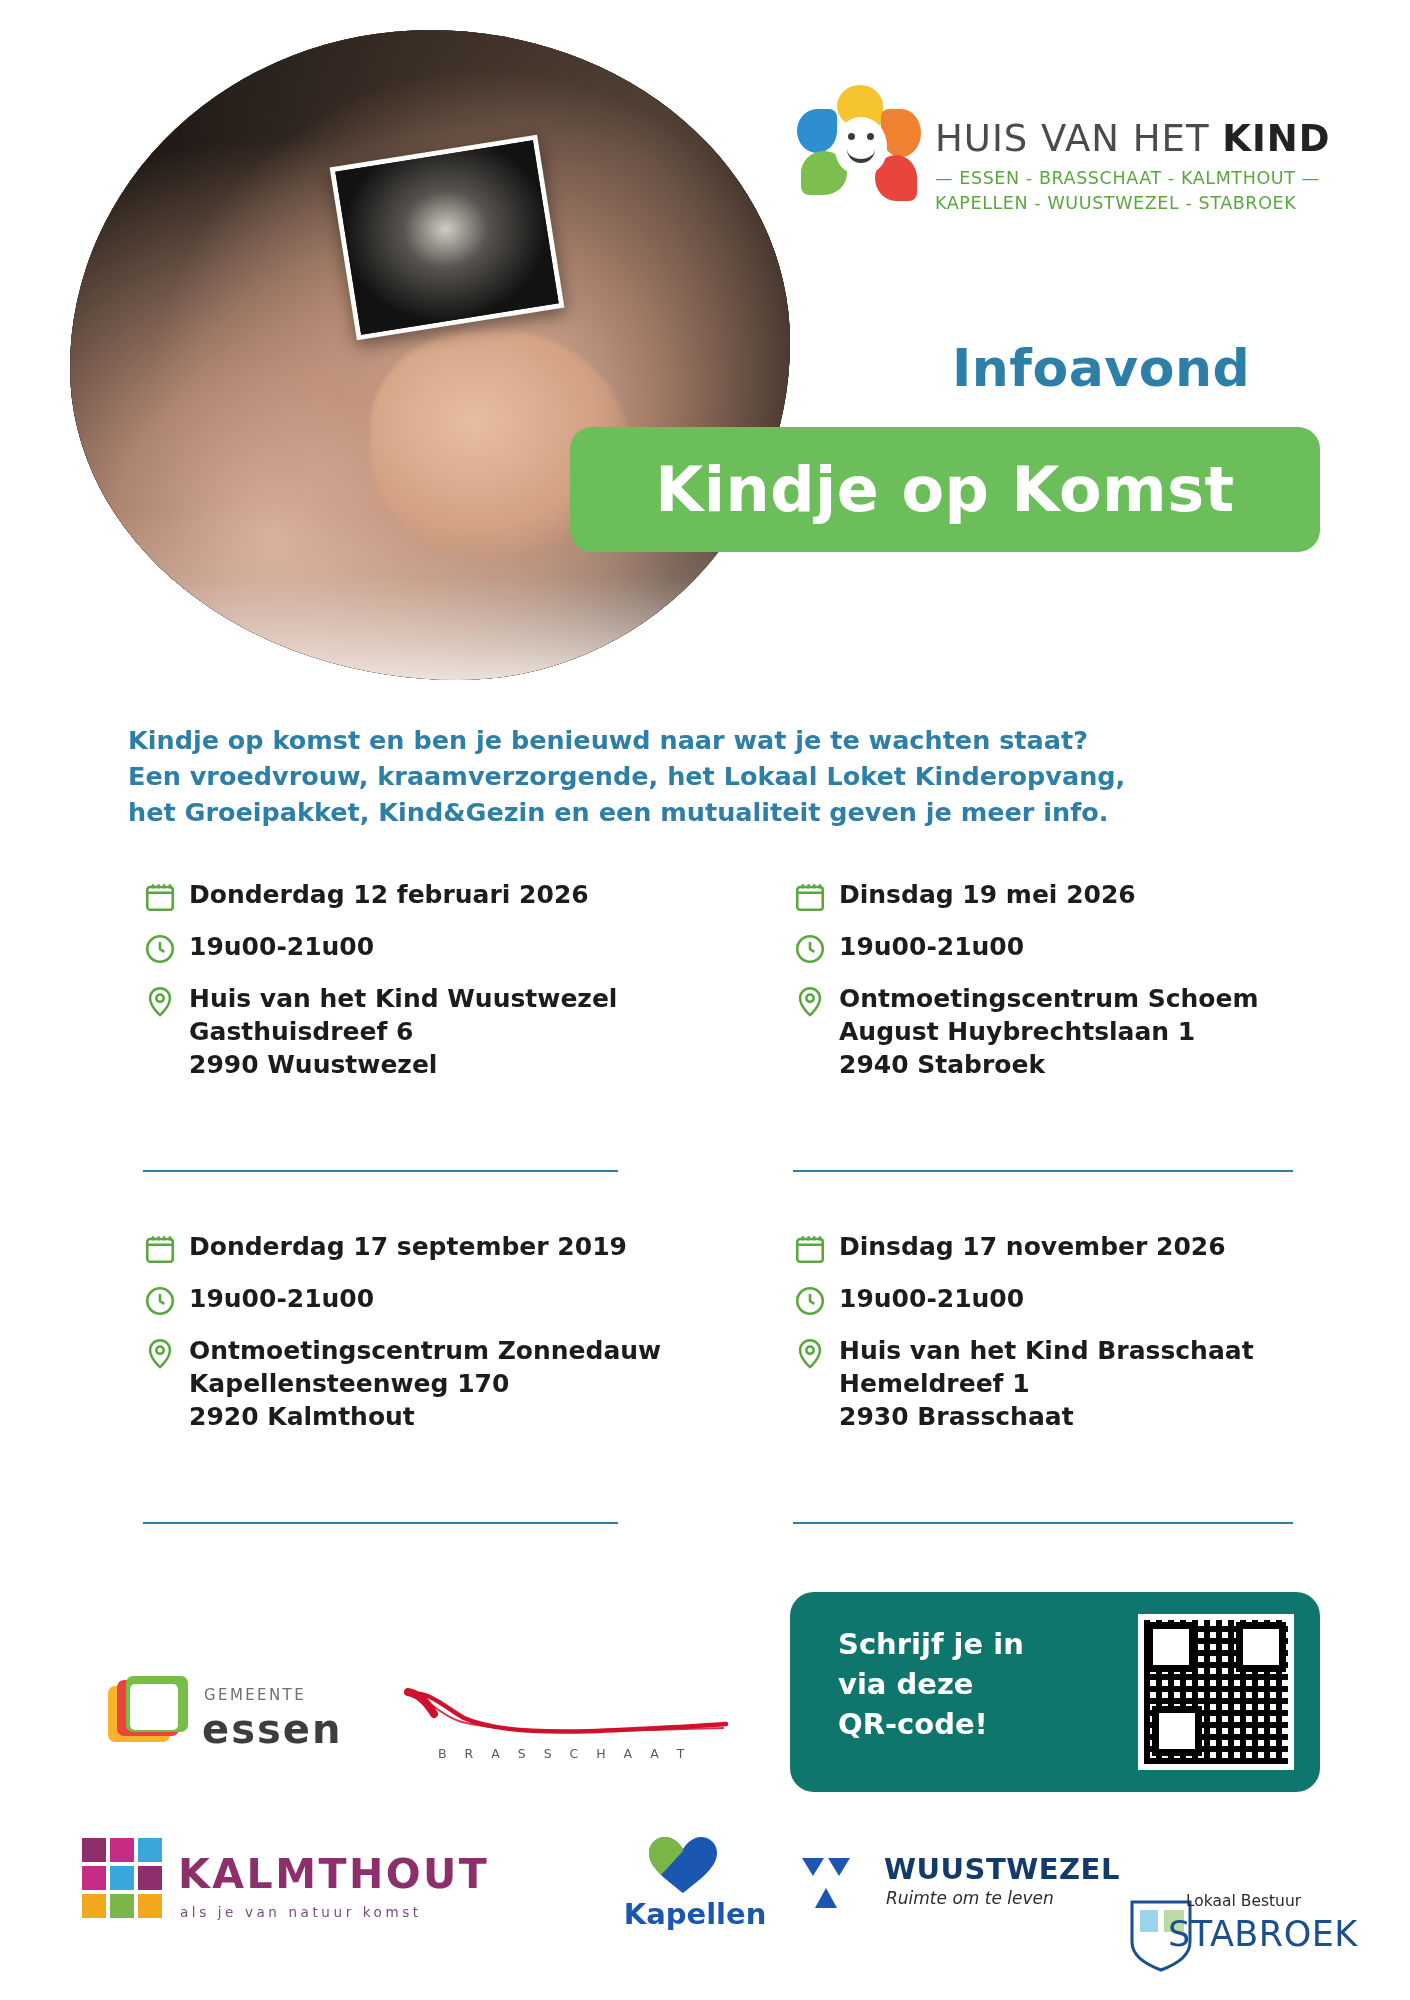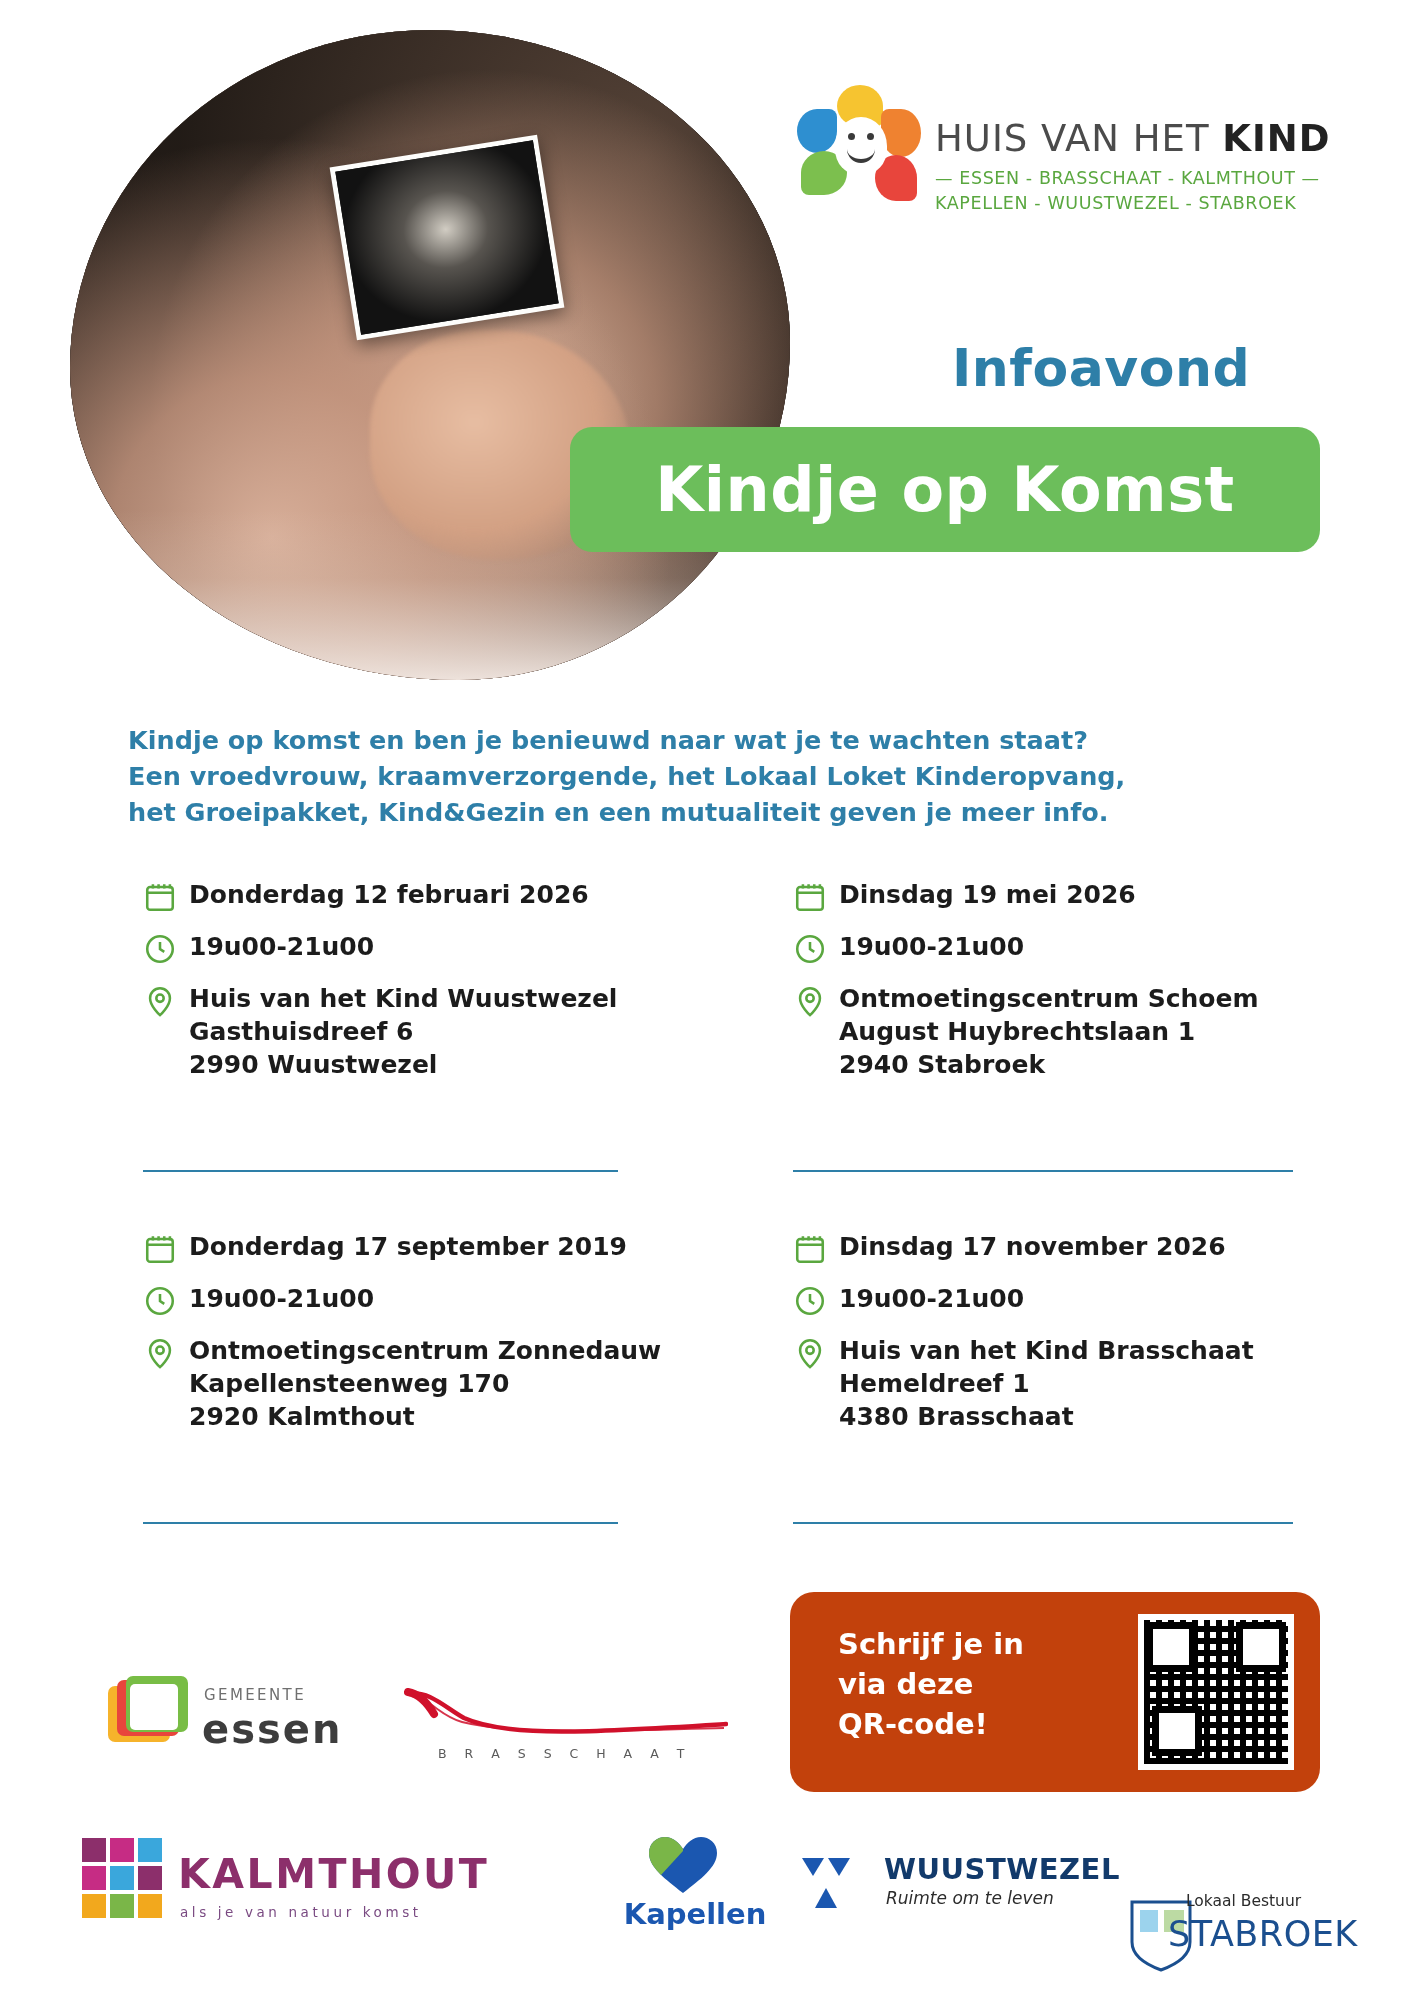--- a/index.html
+++ b/index.html
@@ -217,21 +217,21 @@
   
   svg.ic { display: block; }
 
   
   .qr-box {
     position: absolute;
     left: 790px;
     top: 1592px;
     width: 530px;
     height: 200px;
-    background: #c2410c;
+    background: #0f766e;
     border-radius: 24px;
   }
   .qr-text {
     position: absolute;
     left: 48px;
     top: 32px;
     color: #ffffff;
     font-size: 29px;
     font-weight: bold;
     line-height: 1.38;
@@ -543,21 +543,21 @@
     <div class="ev-row">
       <span class="ev-icon">
         <svg class="ic" width="34" height="34" viewBox="0 0 24 24" fill="none" stroke="#5aa73f" stroke-width="1.8">
           <path d="M12 22s7-6.2 7-12a7 7 0 10-14 0c0 5.8 7 12 7 12z"></path>
             <circle cx="12" cy="10" r="2.6"></circle>
         </svg>
       </span>
       <span class="ev-text">
         <span class="line">Huis van het Kind Brasschaat</span>
         <span class="line">Hemeldreef 1</span>
-        <span class="line">4380 Brasschaat</span>
+        <span class="line">2930 Brasschaat</span>
       </span>
     </div>
     <div class="ev-rule"></div>
   </div>
 
 </div>
 
 <div class="qr-box">
   <div class="qr-text">
     <div>Schrijf je in</div>

